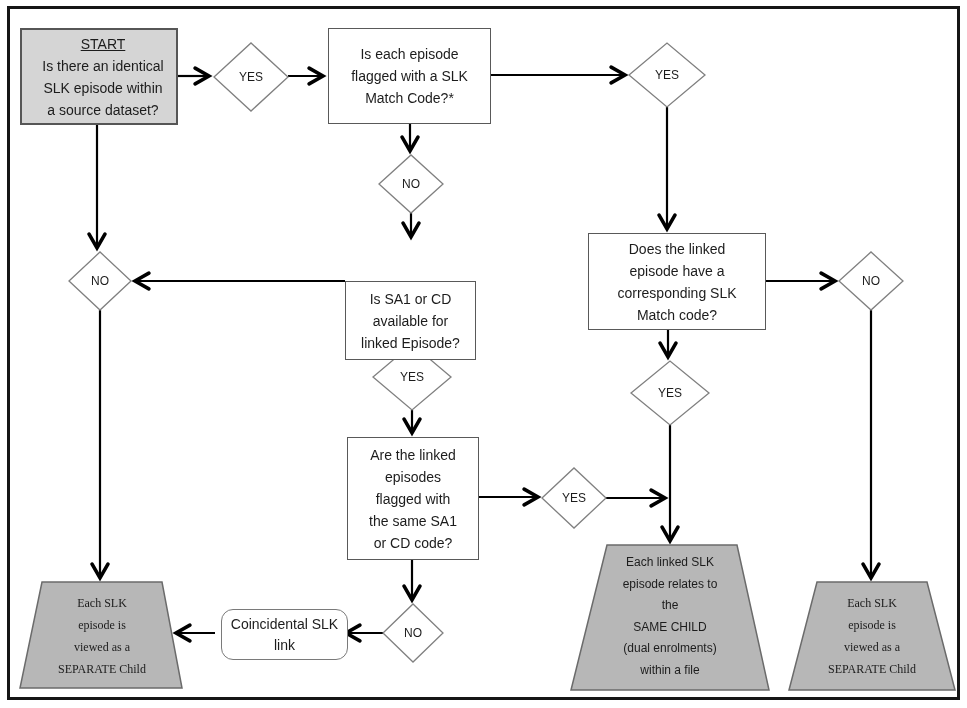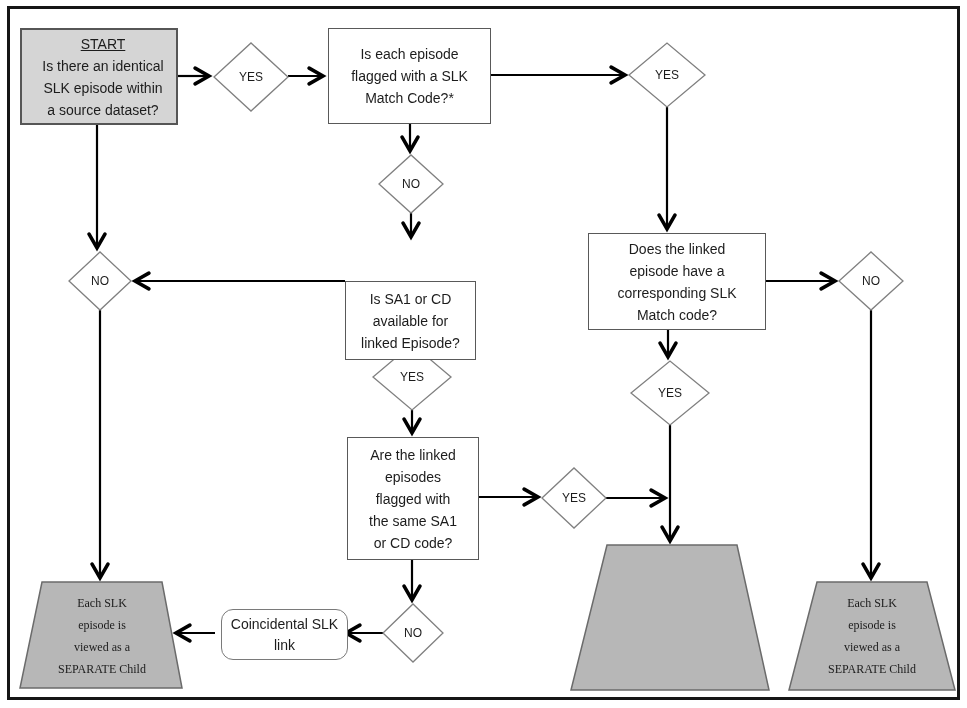--- a/index.html
+++ b/index.html
@@ -172,18 +172,24 @@
   <div class="lbl" style="left:372px; top:368px; width:80px;">YES</div>
   <div class="lbl" style="left:831px; top:272px; width:80px;">NO</div>
   <div class="lbl" style="left:630px; top:384px; width:80px;">YES</div>
   <div class="lbl" style="left:534px; top:489px; width:80px;">YES</div>
   <div class="lbl" style="left:373px; top:624px; width:80px;">NO</div>
 
   <div class="lbl outcome" style="left:22px; top:592px; width:160px;">Each SLK
 episode is
 viewed as a
 SEPARATE Child</div>
+  <div class="lbl same-child" style="left:576px; top:552px; width:188px;">Each linked SLK
+episode relates to
+the
+SAME CHILD
+(dual enrolments)
+within a file</div>
   <div class="lbl outcome" style="left:792px; top:592px; width:160px;">Each SLK
 episode is
 viewed as a
 SEPARATE Child</div>
 
 </div>
 
 </body></html>

